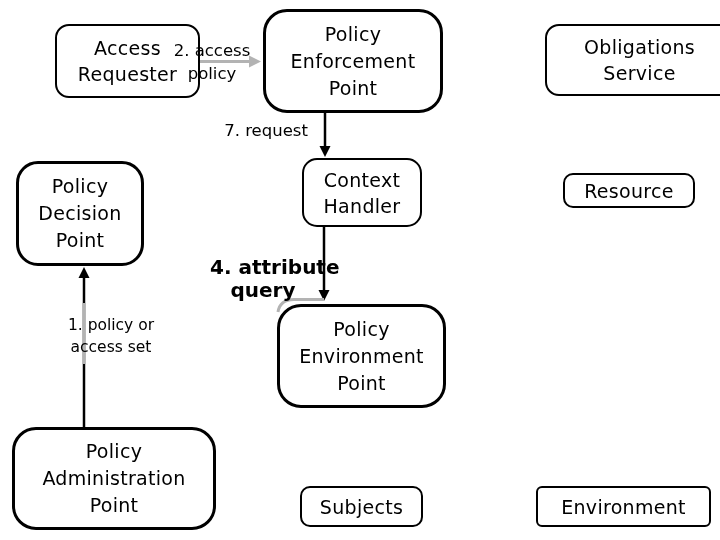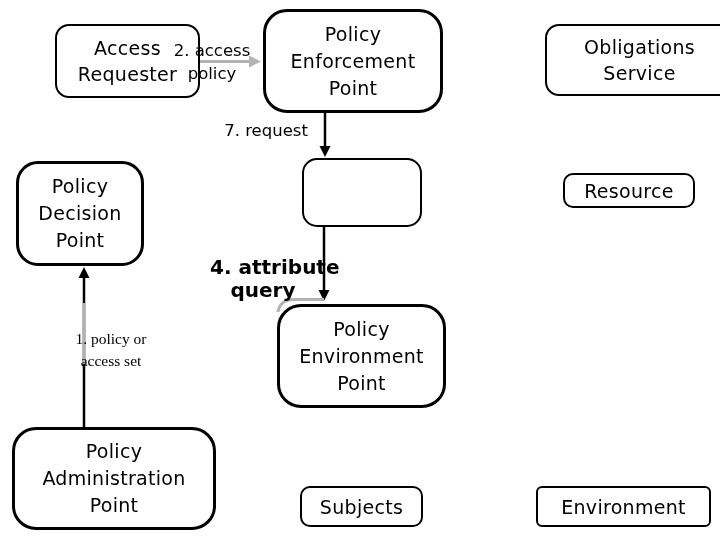--- a/index.html
+++ b/index.html
@@ -83,20 +83,22 @@
     <span>Service</span>
   </div>
 
   <div class="node big" style="left:16px; top:161px; width:128px; height:105px; border-radius:22px;">
     <span>Policy</span>
     <span>Decision</span>
     <span>Point</span>
   </div>
 
   <div class="node" style="left:302px; top:158px; width:120px; height:69px; border-radius:15px;">
+    <span>Context</span>
+    <span>Handler</span>
   </div>
 
   <div class="node" style="left:563px; top:173px; width:132px; height:35px; border-radius:10px;">
     <span>Resource</span>
   </div>
 
   <div class="node big" style="left:277px; top:304px; width:169px; height:104px; border-radius:24px;">
     <span>Policy</span>
     <span>Environment</span>
     <span>Point</span>
@@ -123,18 +125,18 @@
 
   <div class="edge-label" style="left:218px; top:119px; width:96px; font-size:16.5px;">
     <span>7. request</span>
   </div>
 
   <div class="edge-label bold" style="left:210px; top:256px; width:106px;">
     <span>4. attribute</span>
     <span>query</span>
   </div>
 
-  <div class="edge-label" style="left:58px; top:328px; width:106px; font-size:15.5px; line-height:22px;font-family:Liberation Serif, serif;">
+  <div class="edge-label" style="left:58px; top:314px; width:106px; font-size:15.5px; line-height:22px;">
     <span>1. policy or</span>
     <span>access set</span>
   </div>
 
 </div>
 
 </body></html>

